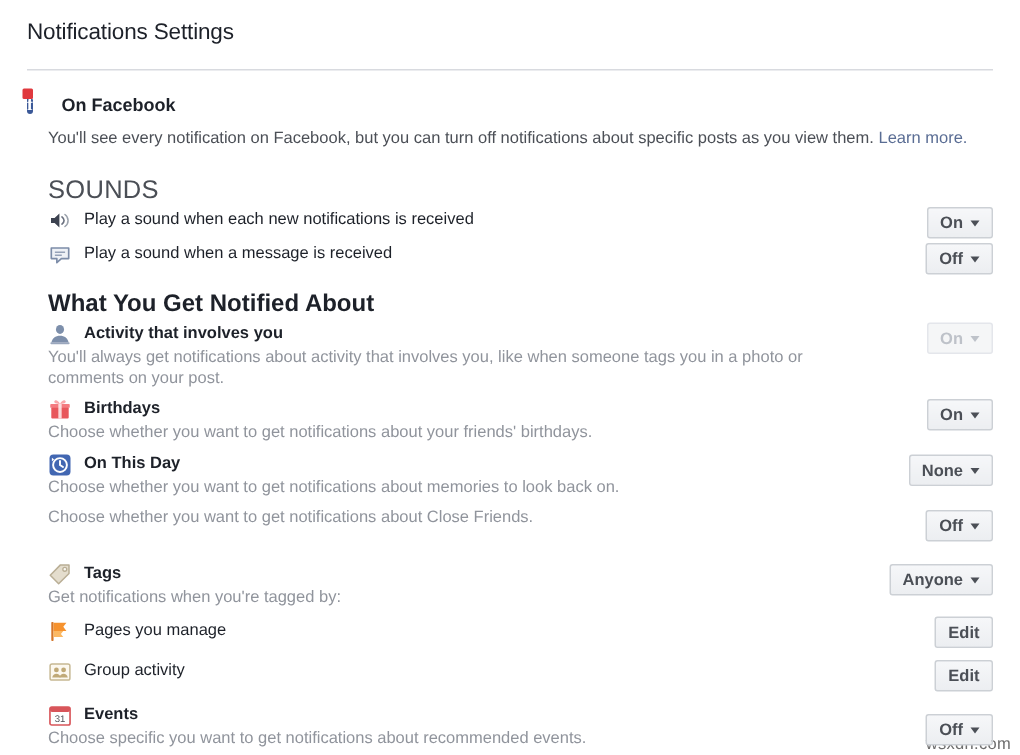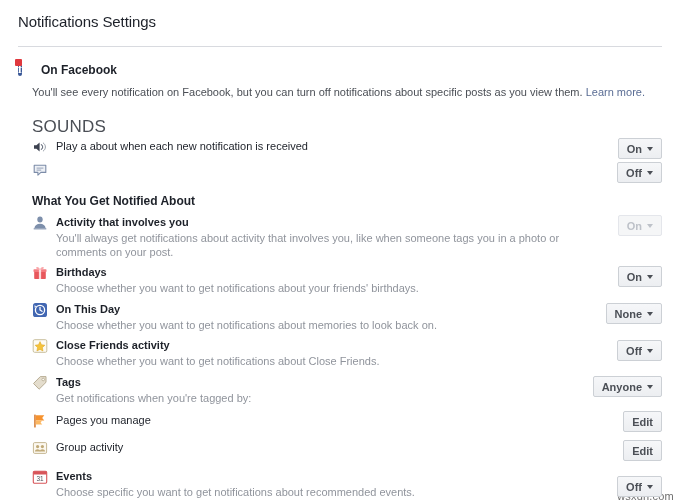--- a/index.html
+++ b/index.html
@@ -70,21 +70,21 @@
     left: 32px;
     top: 117px;
     font-size: 17px;
     color: #4b4f56;
     letter-spacing: 0.2px;
   }
   .section-notified {
     position: absolute;
     left: 32px;
     top: 194px;
-    font-size: 12px;
+    font-size: 16px;
     font-weight: bold;
     color: #1d2129;
   }
 
   
   .row {
     position: absolute;
     left: 32px;
     width: 630px;
   }
@@ -100,21 +100,20 @@
     position: relative;
     display: block;
   }
   .row-title {
     font-size: 11px;
     color: #1d2129;
     line-height: 15px;
   }
   .row-title.bold { font-weight: bold; }
   .row-desc {
-    margin-left: 24px;
     font-size: 11px;
     color: #90949c;
     line-height: 14px;
     max-width: 510px;
   }
 
   
   .ctrl {
     position: absolute;
     box-sizing: border-box;
@@ -201,29 +200,30 @@
 <div class="section-notified">What You Get Notified About</div>
 
 <div id="rows-holder">
     <div class="row" style="top: 139px;">
       <div class="row-head">
         <span class="row-icon"><svg width="16" height="16" viewBox="0 0 16 16">
             <path d="M2 6.3h2.4L7.6 3.4v9.2L4.4 9.7H2z" fill="#3c4250"></path>
             <path d="M9.3 5.6c.9.7 1.4 1.5 1.4 2.4s-.5 1.7-1.4 2.4" stroke="#6b7280" stroke-width="1.1" fill="none" stroke-linecap="round"></path>
             <path d="M11.3 4c1.4 1 2.1 2.4 2.1 4s-.7 3-2.1 4" stroke="#9aa1ab" stroke-width="1" fill="none" stroke-linecap="round"></path>
           </svg></span>
-        <span class="row-title">Play a about when each new notification is received</span>
+        <span class="row-title">Play a sound when each new notifications is received</span>
       </div>
     </div>
     <div class="row" style="top: 162px;">
       <div class="row-head">
         <span class="row-icon"><svg width="16" height="16" viewBox="0 0 16 16">
             <path d="M2.2 3.3h11.6v7.1H8.9l-3 2.7v-2.7H2.2z" fill="#eef1f6" stroke="#7c8ca8" stroke-width="1.1" stroke-linejoin="round"></path>
             <path d="M4.6 6.1h6.8M4.6 8.1h4.6" stroke="#95a2b8" stroke-width="1"></path>
           </svg></span>
+        <span class="row-title">Play a sound when a message is received</span>
       </div>
     </div>
     <div class="row" style="top: 215px;">
       <div class="row-head">
         <span class="row-icon"><svg width="16" height="16" viewBox="0 0 16 16">
             <ellipse cx="8" cy="4.6" rx="2.7" ry="3" fill="#7d8fab"></ellipse>
             <path d="M2.3 13.4c.4-3 2.7-4.6 5.7-4.6s5.3 1.6 5.7 4.6z" fill="#7d8fab"></path>
             <rect x="1.6" y="13.1" width="12.8" height="1.4" rx=".6" fill="#9aa7bd"></rect>
           </svg></span>
         <span class="row-title bold">Activity that involves you</span>
@@ -249,27 +249,20 @@
             <rect x="1" y="1" width="14" height="14" rx="2.6" fill="#4267b2"></rect>
             <circle cx="8" cy="8" r="4.6" fill="none" stroke="#fff" stroke-width="1.3"></circle>
             <path d="M8 5.3V8l2 1.3" stroke="#fff" stroke-width="1.3" fill="none" stroke-linecap="round"></path>
             <path d="M4.1 4.4 2.6 3.1v2.6z" fill="#fff"></path>
           </svg></span>
         <span class="row-title bold">On This Day</span>
       </div>
       <div class="row-desc">Choose whether you want to get notifications about memories to look back on.</div>
     </div>
     <div class="row" style="top: 338px;">
-      <div class="row-head">
-        <span class="row-icon"><svg width="16" height="16" viewBox="0 0 16 16">
-            <rect x="1.2" y="1.7" width="13.6" height="12.6" rx="1.4" fill="#fdfbf3" stroke="#c9bf9d" stroke-width="1"></rect>
-            <path d="M8 3.6l1.5 3.1 3.4.5-2.5 2.4.6 3.4L8 11.4 4.9 13l.6-3.4-2.4-2.4 3.4-.5z" fill="#f5c33b" stroke="#d9a021" stroke-width=".5"></path>
-          </svg></span>
-        <span class="row-title bold">Close Friends activity</span>
-      </div>
       <div class="row-desc">Choose whether you want to get notifications about Close Friends.</div>
     </div>
     <div class="row" style="top: 375px;">
       <div class="row-head">
         <span class="row-icon"><svg width="16" height="16" viewBox="0 0 16 16">
             <path d="M8.3 1.6H14v5.7L7.1 14.2 1.5 8.5z" fill="#e4ddcd" stroke="#b9ae95" stroke-width="1" stroke-linejoin="round"></path>
             <circle cx="11.2" cy="4.5" r="1.3" fill="#fbf9f4" stroke="#b9ae95" stroke-width=".9"></circle>
           </svg></span>
         <span class="row-title bold">Tags</span>
       </div>

